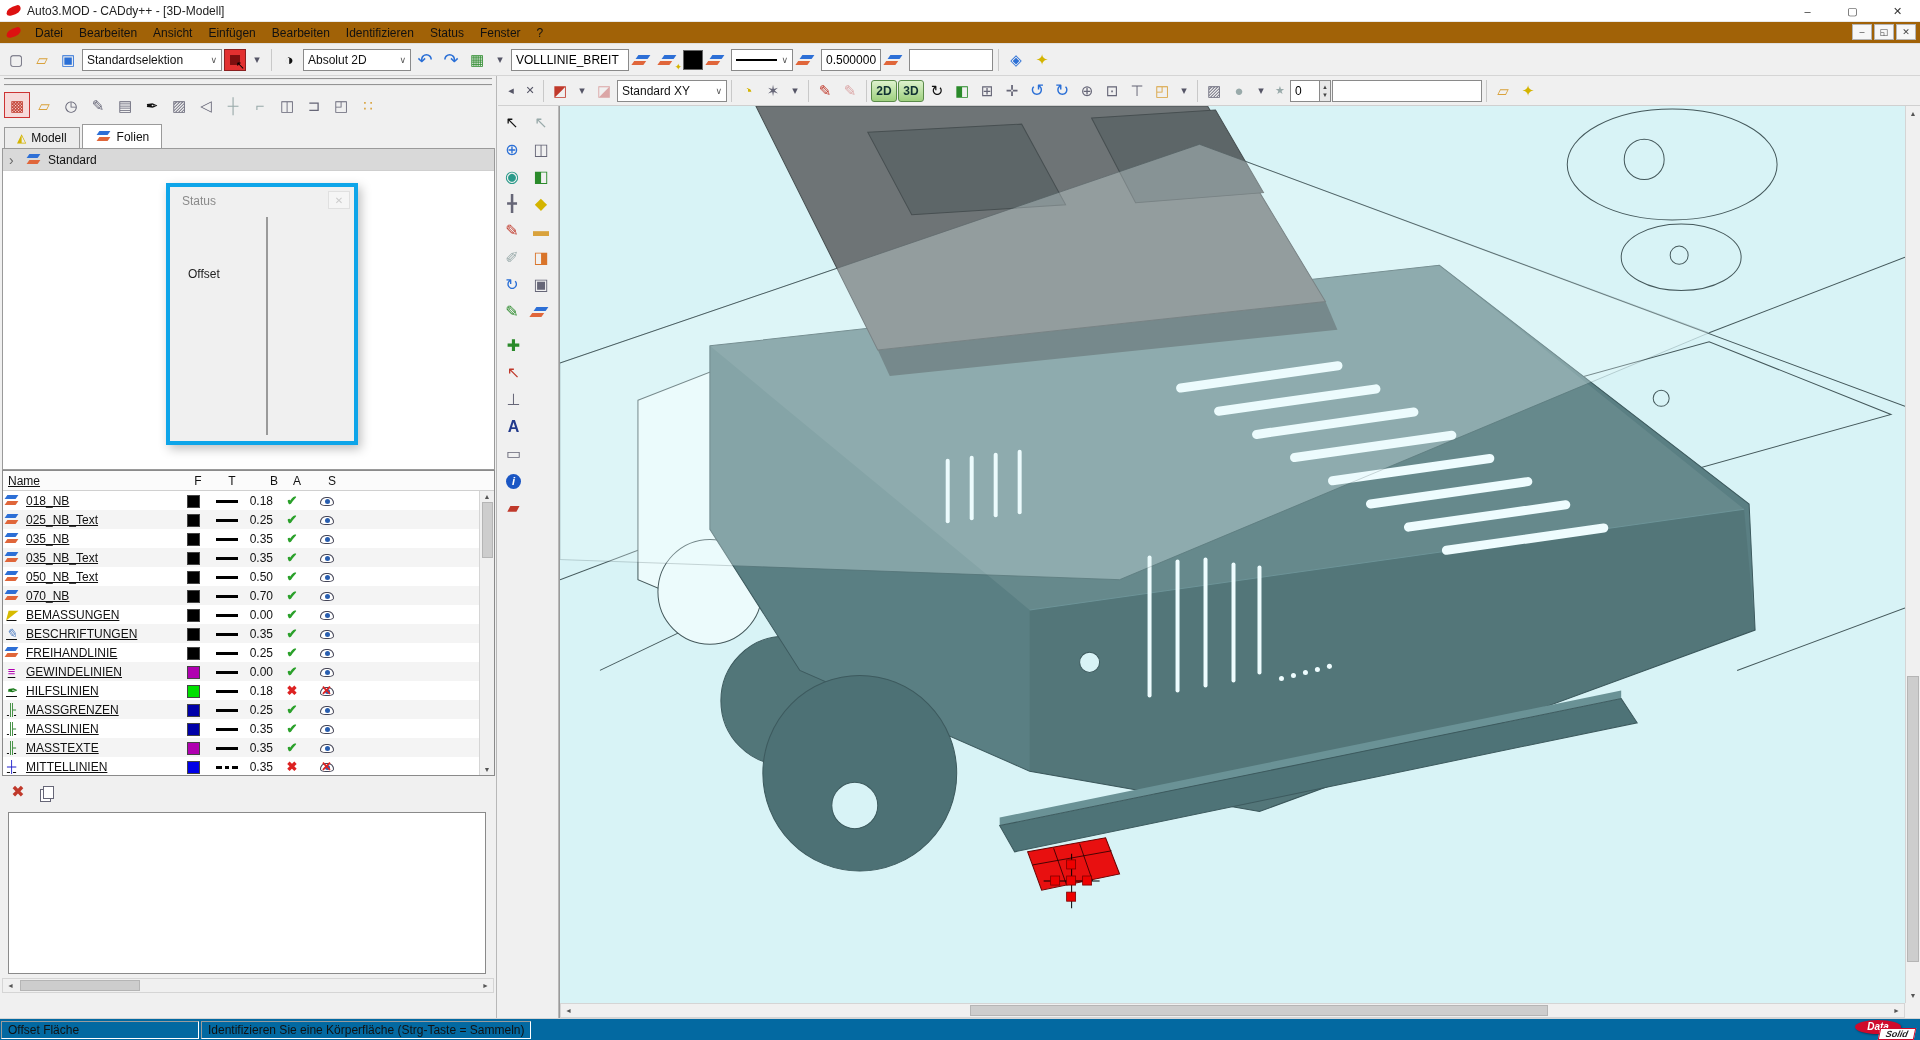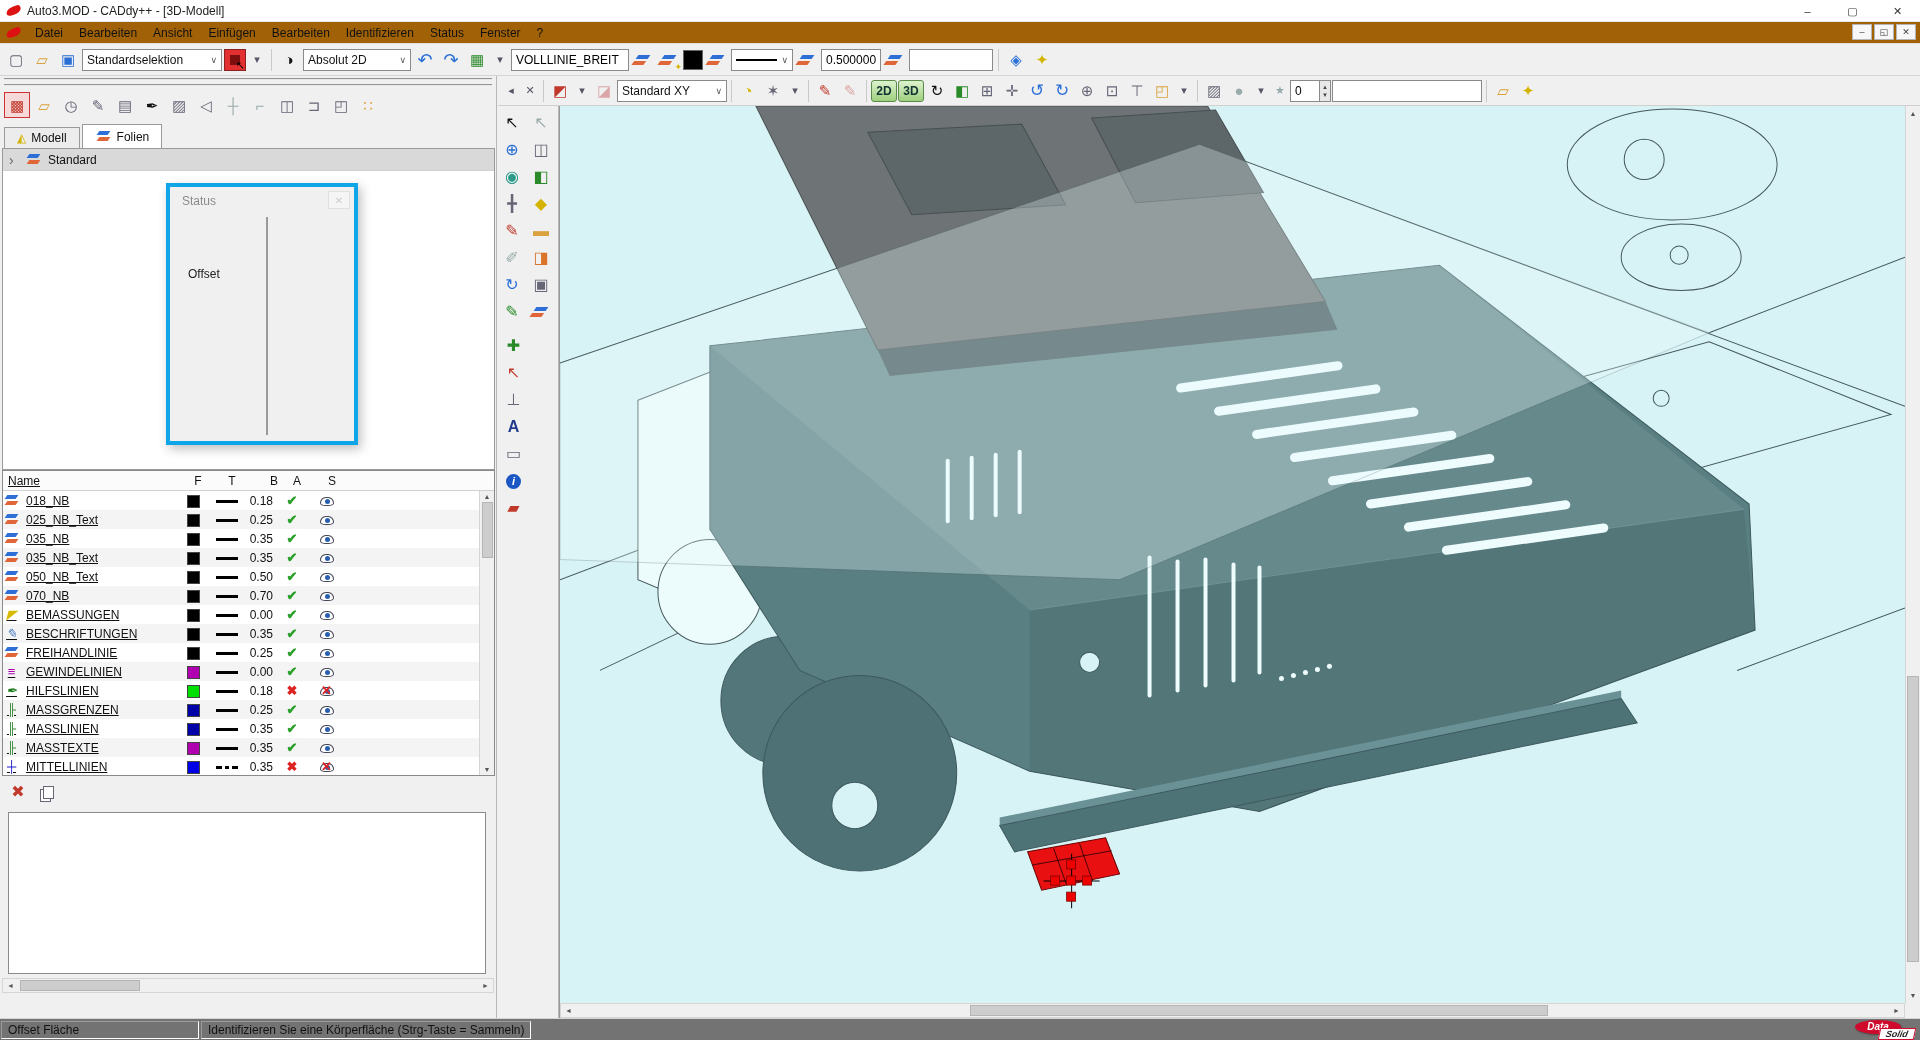--- a/index.html
+++ b/index.html
@@ -131,21 +131,21 @@
   .viewport svg{position:absolute;left:0;top:0;width:calc(100% - 15px);height:calc(100% - 15px);}
   .vp-vscroll{position:absolute;right:0;top:0;bottom:15px;width:15px;background:#f0f0f0;border-left:1px solid #d5d5d5;display:flex;flex-direction:column;align-items:center;font-size:7px;color:#555;}
   .vp-vscroll .arr{height:15px;line-height:15px;flex:none;}
   .vp-vscroll .track{flex:1;position:relative;width:100%;}
   .vp-vscroll .thumb{position:absolute;left:1px;right:1px;top:64%;height:33%;background:#cdcdcd;border:1px solid #b5b5b5;}
   .vp-hscroll{left:0;right:15px;bottom:0;position:absolute;}
   .vp-hscroll .thumb{left:30%;width:44%;}
   .vp-corner{position:absolute;right:0;bottom:0;width:15px;height:15px;background:#f0f0f0;}
 
   
-  .statusbar{position:absolute;left:0;top:1018px;width:100%;height:22px;background:#737373;display:flex;align-items:center;border-top:1px solid #d5d5d5;}
+  .statusbar{position:absolute;left:0;top:1018px;width:100%;height:22px;background:#0369a1;display:flex;align-items:center;border-top:1px solid #d5d5d5;}
   .scell{border:1px solid;border-color:#9c9c9c #fff #fff #9c9c9c;height:18px;line-height:16px;padding:0 6px;margin:1px;white-space:nowrap;overflow:hidden;flex:none;}
   .scell.c1{width:198px;}
   .scell.c2{width:330px;}
   .sfill{flex:1;}
   .logo{position:relative;width:62px;height:20px;margin:1px 3px;flex:none;}
   .logo .d{position:absolute;left:0;top:0;width:46px;height:14px;background:#cf0a2c;border-radius:50%;color:#fff;font-style:italic;font-weight:bold;font-size:10px;text-align:center;line-height:14px;box-shadow:1px 1px 2px rgba(0,0,0,.4);}
   .logo .s{position:absolute;left:24px;top:8px;width:36px;height:12px;background:#fff;border:1px solid #cf0a2c;color:#222;font-style:italic;font-weight:bold;font-size:9px;text-align:center;line-height:10px;transform:skewX(-12deg);}
 </style>
 </head>
 <body>

